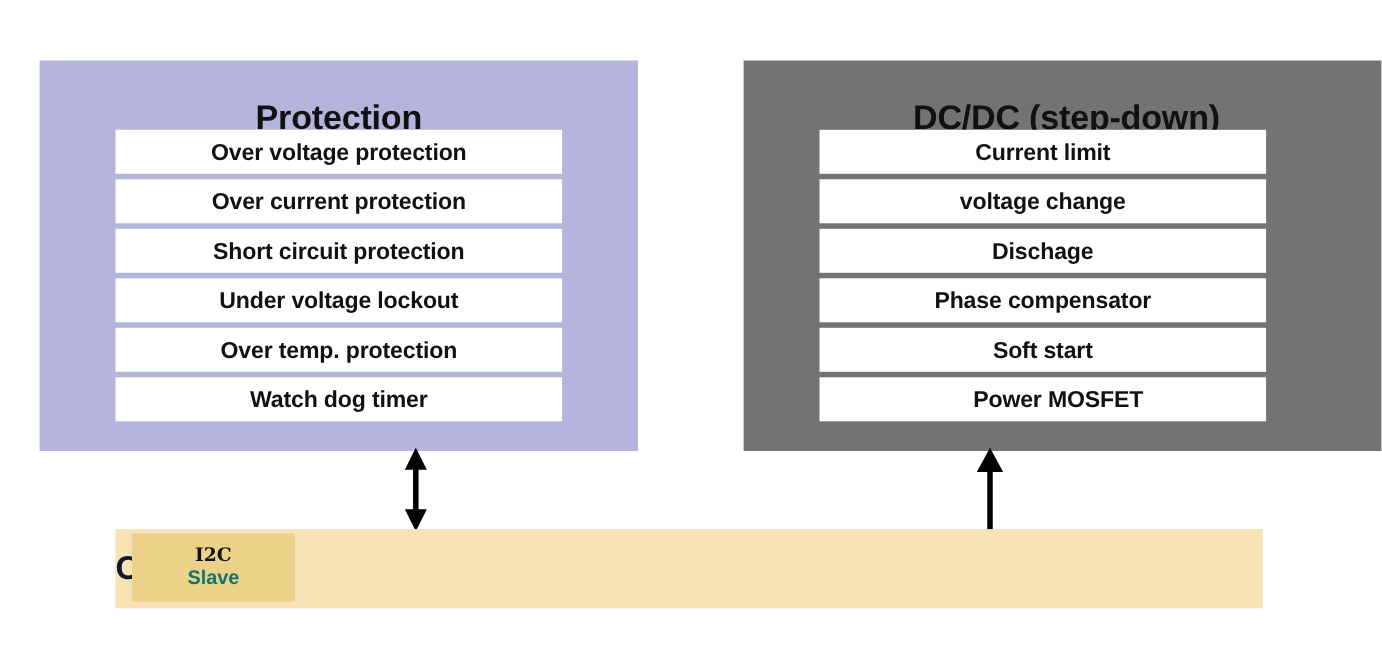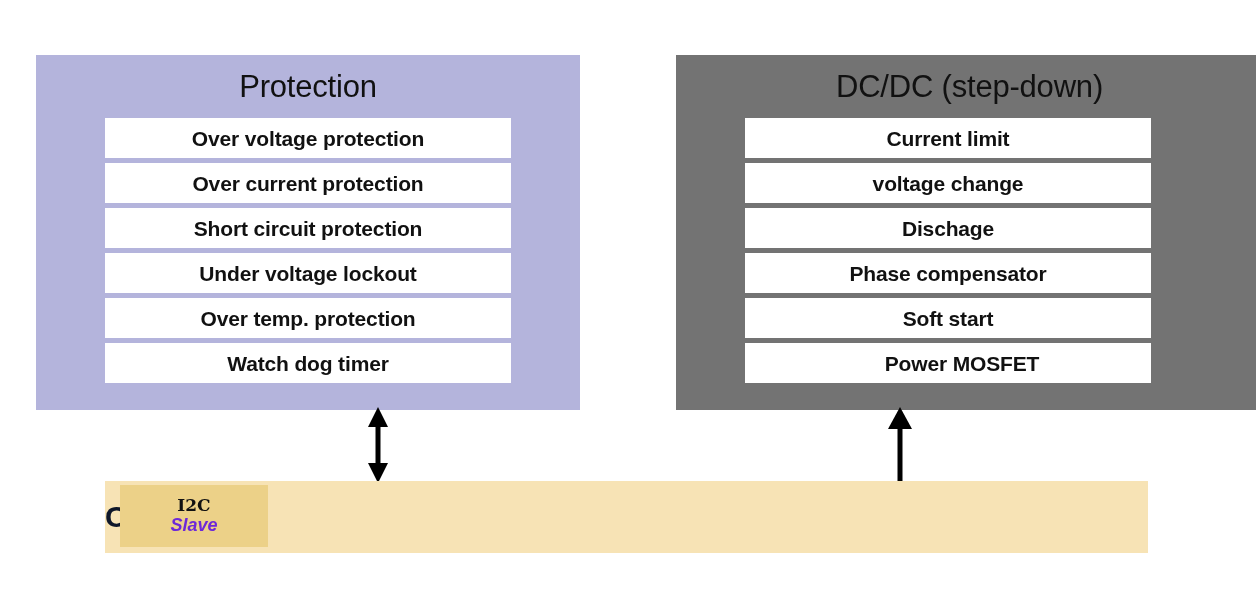--- a/index.html
+++ b/index.html
@@ -24,25 +24,26 @@
   .feature-block {
     position: absolute;
     box-sizing: border-box;
   }
   .block-title {
     position: absolute;
     left: 0;
     right: 0;
     text-align: center;
     font-size: 31px;
-    font-weight: normal;
+    font-weight: bold;
     color: #111111;
     letter-spacing: -0.2px;
     line-height: 1;
     white-space: nowrap;
+    margin-top: 20px;
   }
   .item-stack {
     position: absolute;
     display: flex;
     flex-direction: column;
   }
   .feature-item {
     background: #ffffff;
     font-size: 21px;
     font-weight: bold;
@@ -107,23 +108,22 @@
   .i2c-line-primary {
     font-family: "DejaVu Serif", serif;
     font-size: 17px;
     font-weight: bold;
     color: #111111;
     line-height: 1.15;
   }
   .i2c-line-secondary {
     font-size: 18px;
     font-weight: bold;
-    color: #6d28d9;
+    color: #0f766e;
     line-height: 1.15;
-    font-style: italic;
   }
 
   
   .connector { position: absolute; }
 </style>
 </head>
 <body>
 
 <div id="canvas">
 

